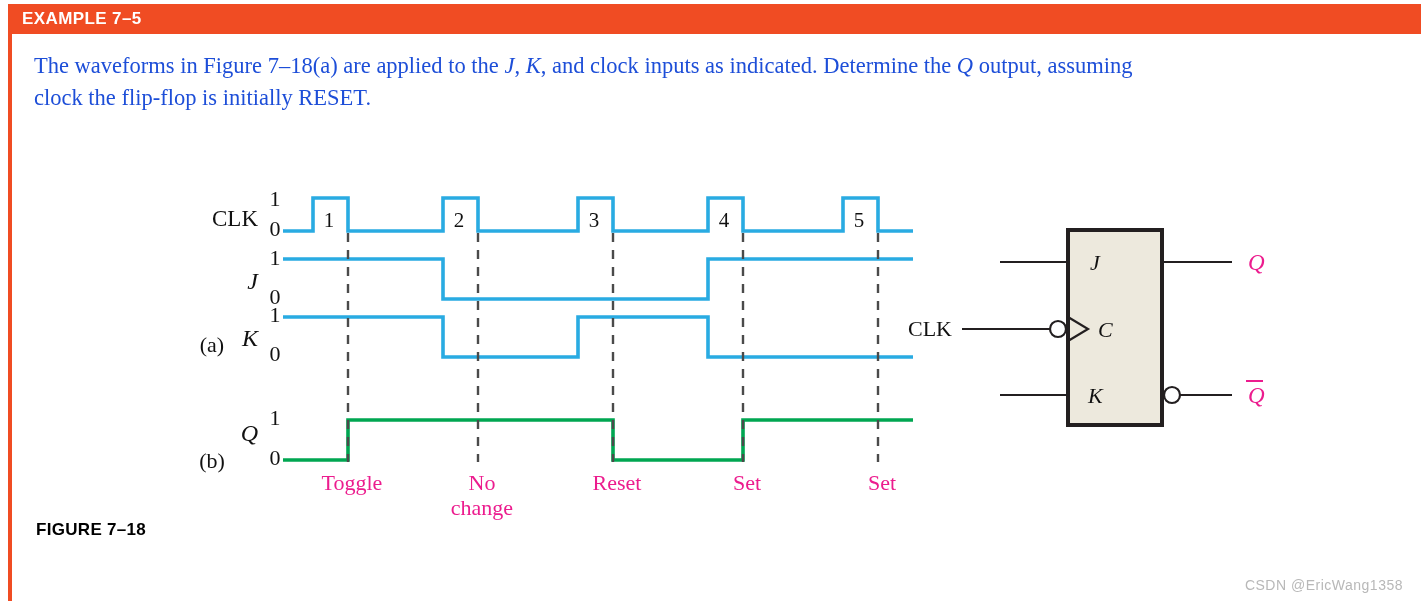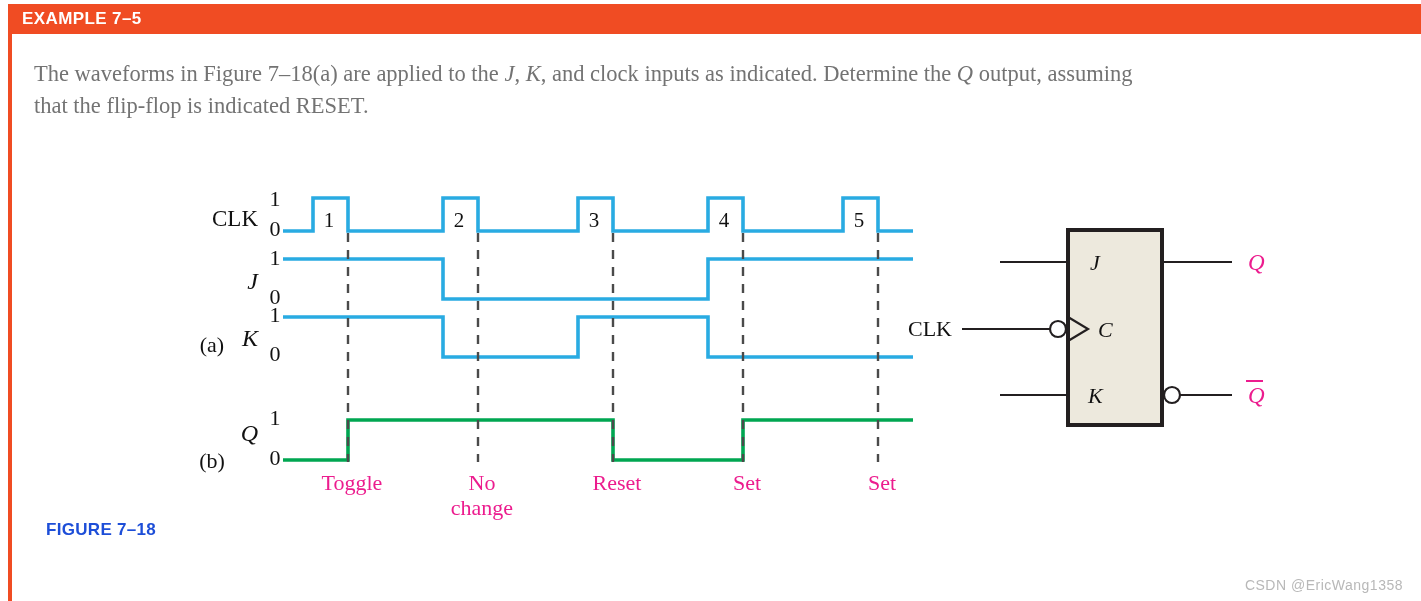--- a/index.html
+++ b/index.html
@@ -53,22 +53,21 @@
 
   
   .body-text {
     position: absolute;
     left: 34px;
     top: 50px;
     width: 1360px;
     font-family: "Liberation Serif", serif;
     font-size: 22.5px;
     line-height: 32px;
-    color: #737373;
-    margin-top: 8px;
+    color: #1d4ed8;
   }
   .body-text i { font-style: italic; }
 
   
   .figure-area {
     position: absolute;
     left: 0;
     top: 150px;
     width: 1421px;
     height: 370px;
@@ -78,22 +77,21 @@
 
   
   .figure-caption {
     position: absolute;
     left: 36px;
     top: 520px;
     font-family: "Liberation Sans", sans-serif;
     font-weight: bold;
     font-size: 17px;
     letter-spacing: 0.3px;
-    color: #1d4ed8;
-    margin-left: 10px;
+    color: #000000;
   }
 
   
   .watermark {
     position: absolute;
     right: 18px;
     bottom: 8px;
     font-family: "Liberation Sans", sans-serif;
     font-size: 14px;
     color: #b8b8b8;
@@ -107,21 +105,21 @@
 <div id="page">
 
   <div class="example-bar"></div>
   <div class="example-label">EXAMPLE 7–5</div>
 
   <div class="left-rule"></div>
 
   <div class="body-text">
     <span>The waveforms in Figure 7–18(a) are applied to the </span><i>J</i><span>, </span><i>K</i><span>, and clock inputs as indicated. Determine the </span><i>Q</i><span> output, assuming</span>
     <br>
-    <span>that the flip-flop is indicated RESET.</span>
+    <span>clock the flip-flop is initially RESET.</span>
   </div>
 
   <div class="figure-area">
     <svg class="figure-svg" width="1421" height="370" viewBox="0 0 1421 370" xmlns="http://www.w3.org/2000/svg">
 
       <text x="258" y="76" text-anchor="end" font-family="Liberation Serif, serif" font-size="23" fill="#111">CLK</text>
       <text x="258" y="139" text-anchor="end" font-family="Liberation Serif, serif" font-size="24" font-style="italic" fill="#111">J</text>
       <text x="258" y="196" text-anchor="end" font-family="Liberation Serif, serif" font-size="24" font-style="italic" fill="#111">K</text>
       <text x="258" y="291" text-anchor="end" font-family="Liberation Serif, serif" font-size="24" font-style="italic" fill="#111">Q</text>
 

